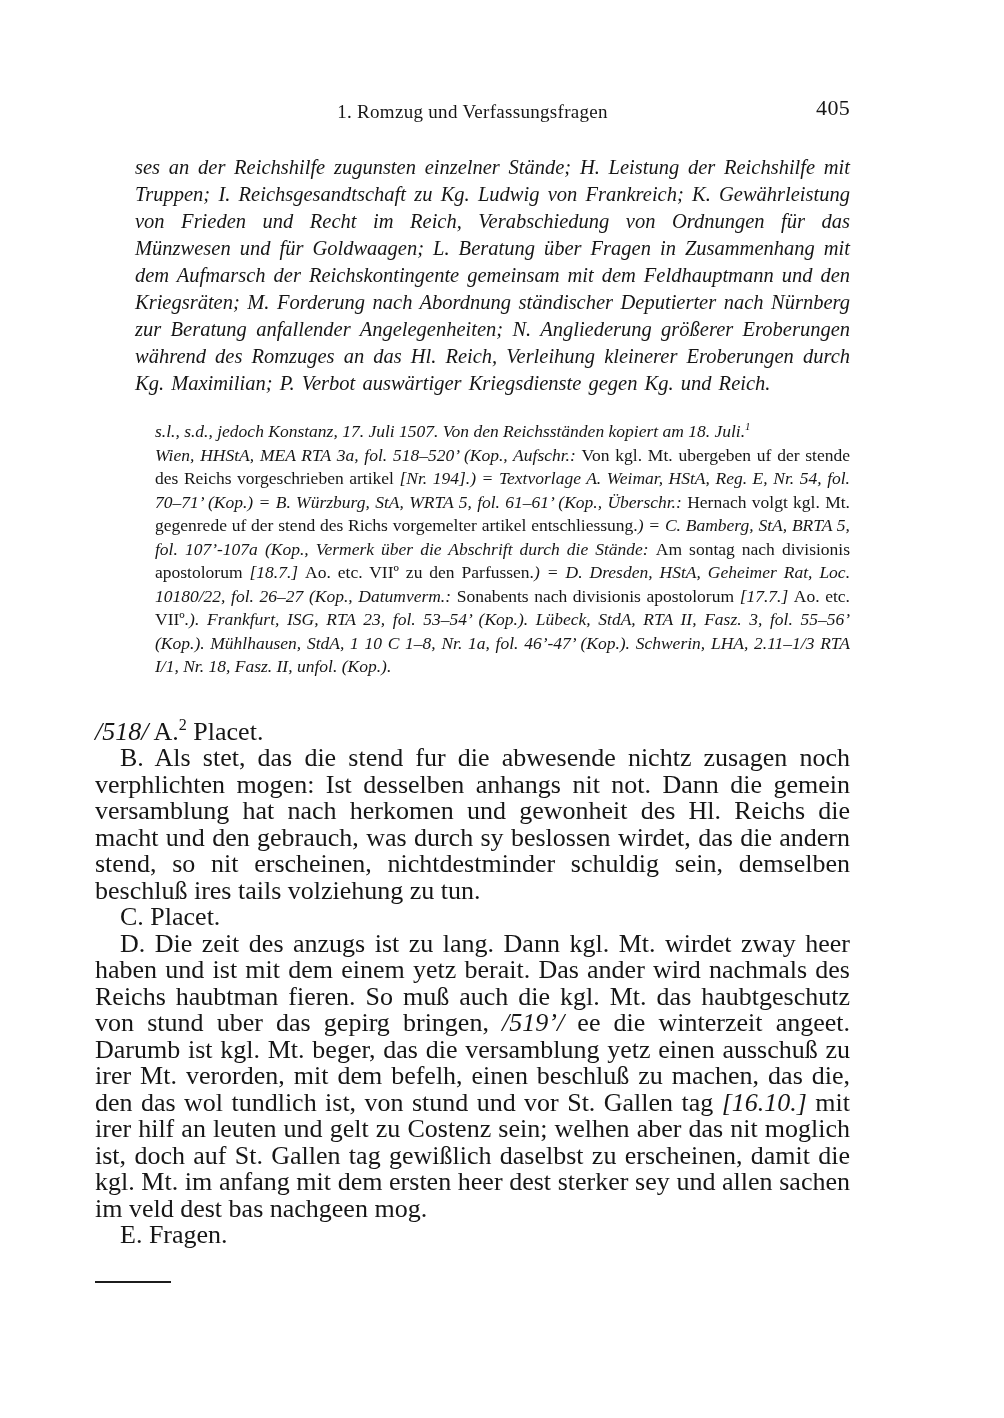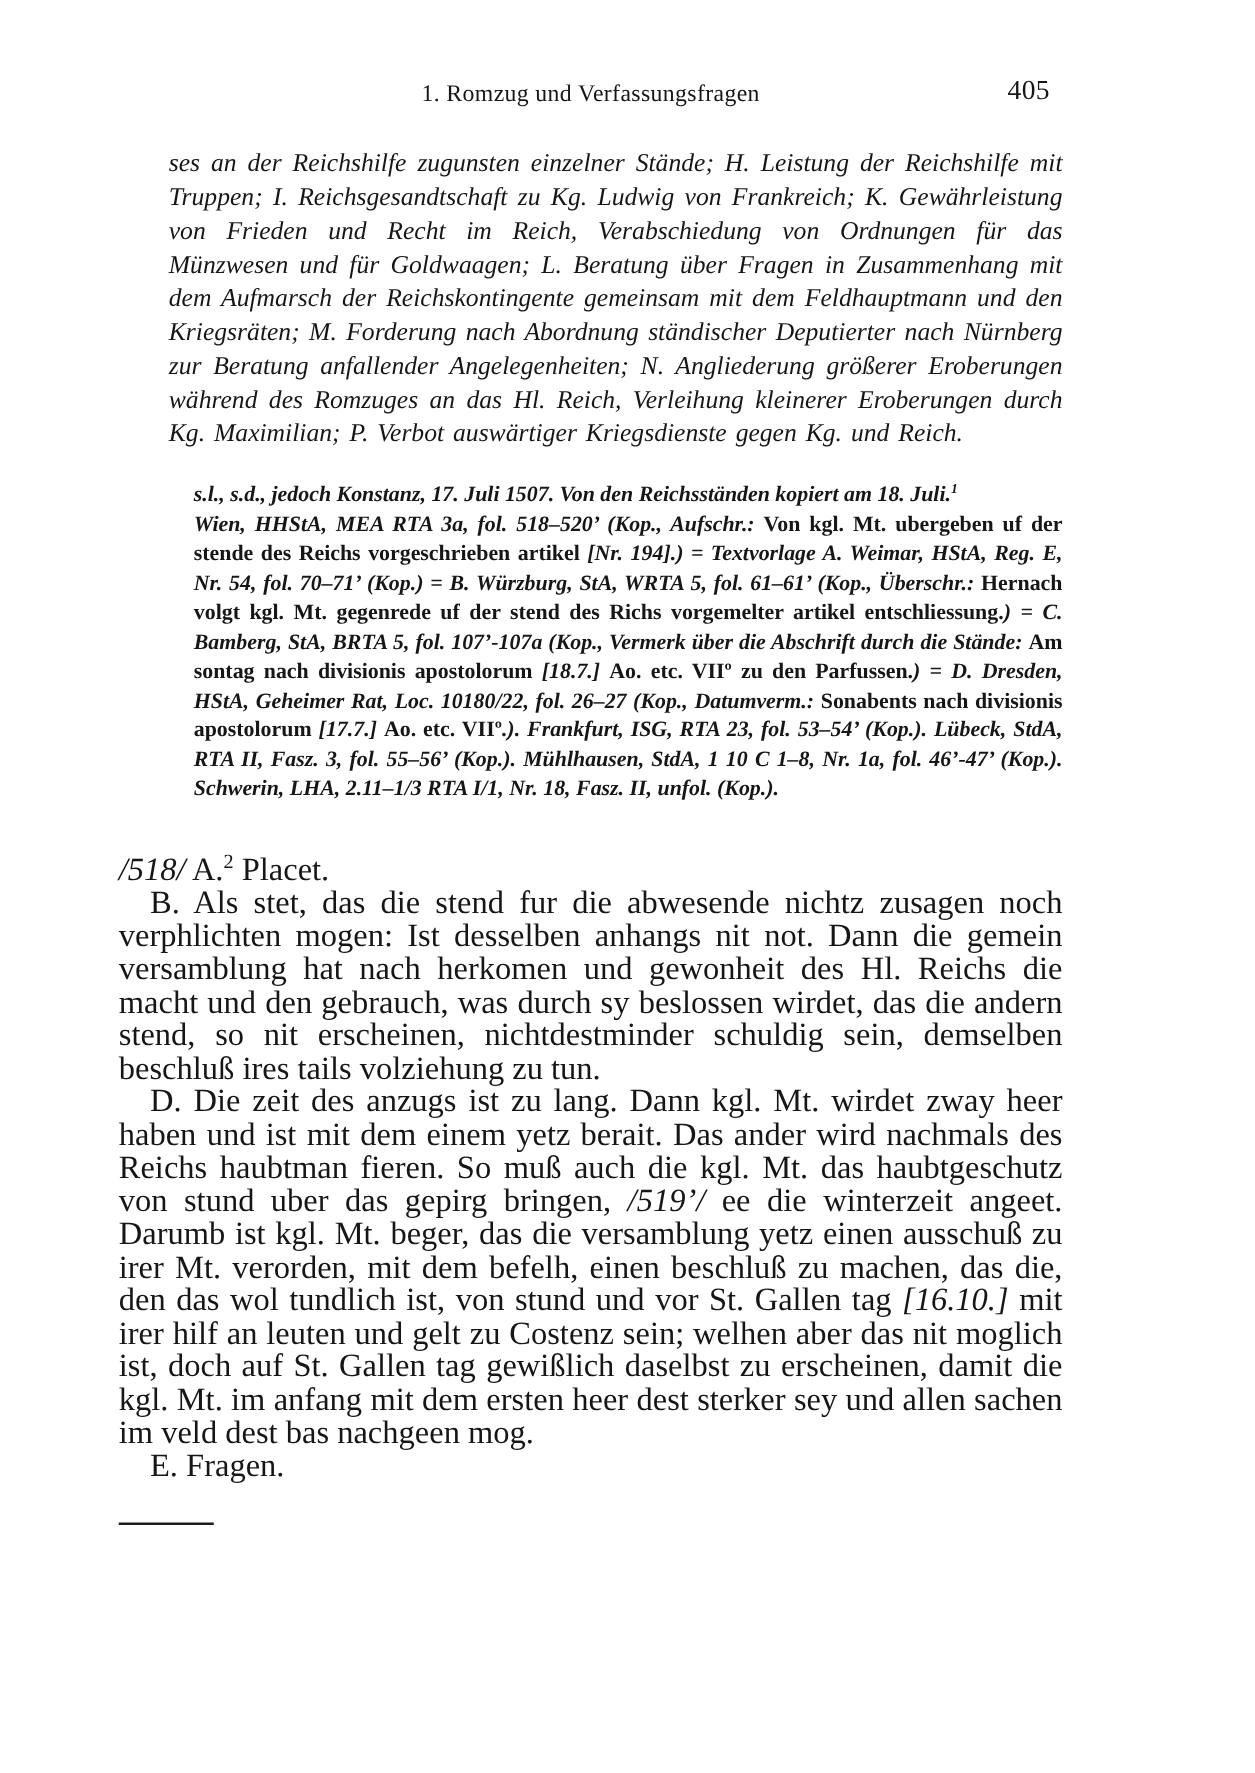--- a/index.html
+++ b/index.html
@@ -8,55 +8,55 @@
     background: #ffffff;
   }
   .page {
     position: relative;
     width: 1004px;
     height: 1418px;
     box-sizing: border-box;
     background: #ffffff;
     color: #161616;
     font-family: "Liberation Serif", serif;
-    padding: 64px 154px 0 95px;
+    padding: 100px 154px 0 95px;
     overflow: hidden;
   }
   
   .running-header {
     position: relative;
     text-align: center;
     font-size: 19px;
     line-height: 24px;
     height: 26px;
     letter-spacing: 0.3px;
   }
   .page-number {
     position: absolute;
-    right: 10px;
+    right: 0;
     top: -4px;
     font-size: 22px;
   }
   
   .summary {
     margin: 28px 0 0 40px;
     font-style: italic;
     font-size: 20.5px;
     line-height: 27px;
     text-align: justify;
     word-spacing: 2px;
   }
   
   .apparatus {
     margin: 23px 0 0 60px;
     font-size: 17.5px;
     line-height: 23.5px;
     text-align: justify;
   }
-  .apparatus p { margin: 0; font-weight: bold; }
+  .apparatus p { margin: 0; }
   
   .maintext {
     margin-top: 40px;
     font-size: 26px;
     line-height: 26.5px;
     text-align: justify;
   }
   .maintext p { margin: 0; }
   .maintext p.indent { text-indent: 25px; }
   
@@ -92,20 +92,21 @@
   <p class="summary">ses an der Reichshilfe zugunsten einzelner Stände; H. Leistung der Reichshilfe mit Truppen; I. Reichsgesandtschaft zu Kg. Ludwig von Frankreich; K. Gewährleistung von Frieden und Recht im Reich, Verabschiedung von Ordnungen für das Münzwesen und für Goldwaagen; L. Beratung über Fragen in Zusammenhang mit dem Aufmarsch der Reichskontingente gemeinsam mit dem Feldhauptmann und den Kriegsräten; M. Forderung nach Abordnung ständischer Deputierter nach Nürnberg zur Beratung anfallender Angelegenheiten; N. Angliederung größerer Eroberungen während des Romzuges an das Hl. Reich, Verleihung kleinerer Eroberungen durch Kg. Maximilian; P. Verbot auswärtiger Kriegsdienste gegen Kg. und Reich.</p>
 
   <div class="apparatus">
     <p><span class="seg-i">s.l., s.d., jedoch Konstanz, 17. Juli 1507. Von den Reichsständen kopiert am 18. Juli.</span><span class="seg-isup">1</span></p>
     <p><span class="seg-i">Wien, HHStA, MEA RTA 3a, fol. 518–520’ (Kop., Aufschr.: </span><span class="seg-r">Von kgl. Mt. ubergeben uf der stende des Reichs vorgeschrieben artikel </span><span class="seg-i">[Nr. 194].) = Textvorlage A. Weimar, HStA, Reg. E, Nr. 54, fol. 70–71’ (Kop.) = B. Würzburg, StA, WRTA 5, fol. 61–61’ (Kop., Überschr.: </span><span class="seg-r">Hernach volgt kgl. Mt. gegenrede uf der stend des Richs vorgemelter artikel entschliessung.</span><span class="seg-i">) = C. Bamberg, StA, BRTA 5, fol. 107’-107a (Kop., Vermerk über die Abschrift durch die Stände: </span><span class="seg-r">Am sontag nach divisionis apostolorum </span><span class="seg-i">[18.7.] </span><span class="seg-r">Ao. etc. VIIº zu den Parfussen.</span><span class="seg-i">) = D. Dresden, HStA, Geheimer Rat, Loc. 10180/22, fol. 26–27 (Kop., Datumverm.: </span><span class="seg-r">Sonabents nach divisionis apostolorum </span><span class="seg-i">[17.7.] </span><span class="seg-r">Ao. etc. VIIº</span><span class="seg-i">.). Frankfurt, ISG, RTA 23, fol. 53–54’ (Kop.). Lübeck, StdA, RTA II, Fasz. 3, fol. 55–56’ (Kop.). Mühlhausen, StdA, 1 10 C 1–8, Nr. 1a, fol. 46’-47’ (Kop.). Schwerin, LHA, 2.11–1/3 RTA I/1, Nr. 18, Fasz. II, unfol. (Kop.).</span></p>
   </div>
 
   <div class="maintext">
     <p class="noindent"><span class="seg-i">/518/</span><span class="seg-r"> A.</span><span class="seg-sup">2</span><span class="seg-r"> Placet.</span></p>
     <p class="indent"><span class="seg-r">B. Als stet, das die stend fur die abwesende nichtz zusagen noch verphlichten mogen: Ist desselben anhangs nit not. Dann die gemein versamblung hat nach herkomen und gewonheit des Hl. Reichs die macht und den gebrauch, was durch sy beslossen wirdet, das die andern stend, so nit erscheinen, nichtdestminder schuldig sein, demselben beschluß ires tails volziehung zu tun.</span></p>
+    <p class="indent"><span class="seg-r">C. Placet.</span></p>
     <p class="indent"><span class="seg-r">D. Die zeit des anzugs ist zu lang. Dann kgl. Mt. wirdet zway heer haben und ist mit dem einem yetz berait. Das ander wird nachmals des Reichs haubtman fieren. So muß auch die kgl. Mt. das haubtgeschutz von stund uber das gepirg bringen, </span><span class="seg-i">/519’/</span><span class="seg-r"> ee die winterzeit angeet. Darumb ist kgl. Mt. beger, das die versamblung yetz einen ausschuß zu irer Mt. verorden, mit dem befelh, einen beschluß zu machen, das die, den das wol tundlich ist, von stund und vor St. Gallen tag </span><span class="seg-i">[16.10.]</span><span class="seg-r"> mit irer hilf an leuten und gelt zu Costenz sein; welhen aber das nit moglich ist, doch auf St. Gallen tag gewißlich daselbst zu erscheinen, damit die kgl. Mt. im anfang mit dem ersten heer dest sterker sey und allen sachen im veld dest bas nachgeen mog.</span></p>
     <p class="indent"><span class="seg-r">E. Fragen.</span></p>
   </div>
 
   <div class="footnotes">
     <div class="fn-rule"></div>
   </div>
 
 </div>
 

